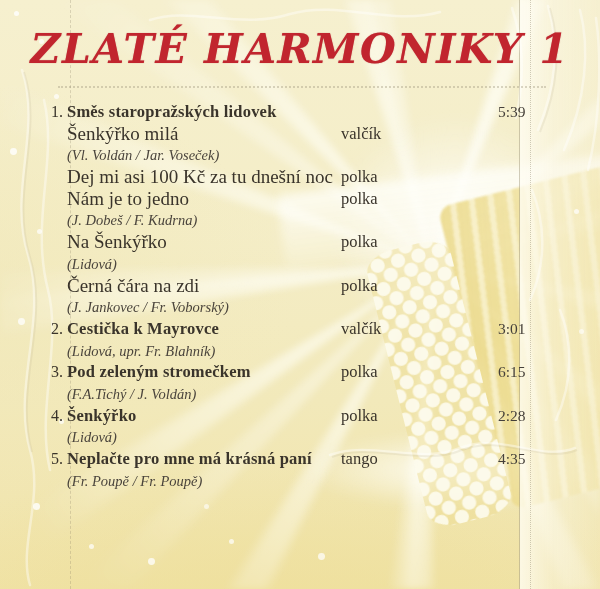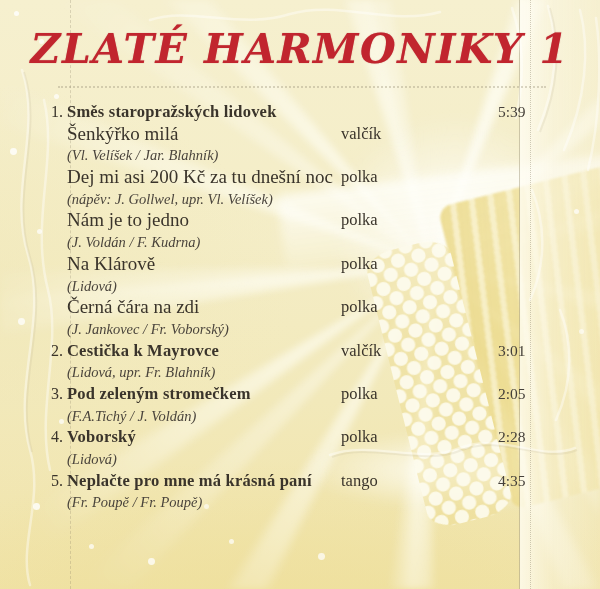--- a/index.html
+++ b/index.html
@@ -116,32 +116,31 @@
   </svg>
 
   <div class="specks"></div>
   <div class="title-dots"></div>
 
   <div class="album-title">ZLATÉ HARMONIKY 1</div>
 
   <div class="tracklist">
       <div class="row track"><span class="num">1.</span><span class="name">Směs staropražských lidovek</span><span class="time">5:39</span></div>
       <div class="row song"><span class="num"></span><span class="name">Šenkýřko milá</span><span class="genre">valčík</span></div>
-      <div class="row credit"><span class="num"></span><span class="name">(Vl. Velíšek / Jar. Blahník)</span></div>
-      <div class="row song"><span class="num"></span><span class="name">Dej mi asi 200 Kč za tu dnešní noc</span><span class="genre">polka</span></div>
-      <div class="row credit"><span class="num"></span><span class="name">(nápěv: J. Gollwel, upr. Vl. Velíšek)</span></div>
+      <div class="row credit"><span class="num"></span><span class="name">(Vl. Voldán / Jar. Voseček)</span></div>
+      <div class="row song"><span class="num"></span><span class="name">Dej mi asi 100 Kč za tu dnešní noc</span><span class="genre">polka</span></div>
       <div class="row song"><span class="num"></span><span class="name">Nám je to jedno</span><span class="genre">polka</span></div>
-      <div class="row credit"><span class="num"></span><span class="name">(J. Voldán / F. Kudrna)</span></div>
-      <div class="row song"><span class="num"></span><span class="name">Na Klárově</span><span class="genre">polka</span></div>
+      <div class="row credit"><span class="num"></span><span class="name">(J. Dobeš / F. Kudrna)</span></div>
+      <div class="row song"><span class="num"></span><span class="name">Na Šenkýřko</span><span class="genre">polka</span></div>
       <div class="row credit"><span class="num"></span><span class="name">(Lidová)</span></div>
       <div class="row song"><span class="num"></span><span class="name">Černá čára na zdi</span><span class="genre">polka</span></div>
       <div class="row credit"><span class="num"></span><span class="name">(J. Jankovec / Fr. Voborský)</span></div>
       <div class="row track"><span class="num">2.</span><span class="name">Cestička k Mayrovce</span><span class="genre">valčík</span><span class="time">3:01</span></div>
       <div class="row credit"><span class="num"></span><span class="name">(Lidová, upr. Fr. Blahník)</span></div>
-      <div class="row track"><span class="num">3.</span><span class="name">Pod zeleným stromečkem</span><span class="genre">polka</span><span class="time">2:05</span></div>
+      <div class="row track"><span class="num">3.</span><span class="name">Pod zeleným stromečkem</span><span class="genre">polka</span><span class="time">6:15</span></div>
       <div class="row credit"><span class="num"></span><span class="name">(F.A.Tichý / J. Voldán)</span></div>
-      <div class="row track"><span class="num">4.</span><span class="name">Voborský</span><span class="genre">polka</span><span class="time">2:28</span></div>
+      <div class="row track"><span class="num">4.</span><span class="name">Šenkýřko</span><span class="genre">polka</span><span class="time">2:28</span></div>
       <div class="row credit"><span class="num"></span><span class="name">(Lidová)</span></div>
       <div class="row track"><span class="num">5.</span><span class="name">Neplačte pro mne má krásná paní</span><span class="genre">tango</span><span class="time">4:35</span></div>
       <div class="row credit"><span class="num"></span><span class="name">(Fr. Poupě / Fr. Poupě)</span></div>
     </div>
 
 </div>
 
 </body></html>

